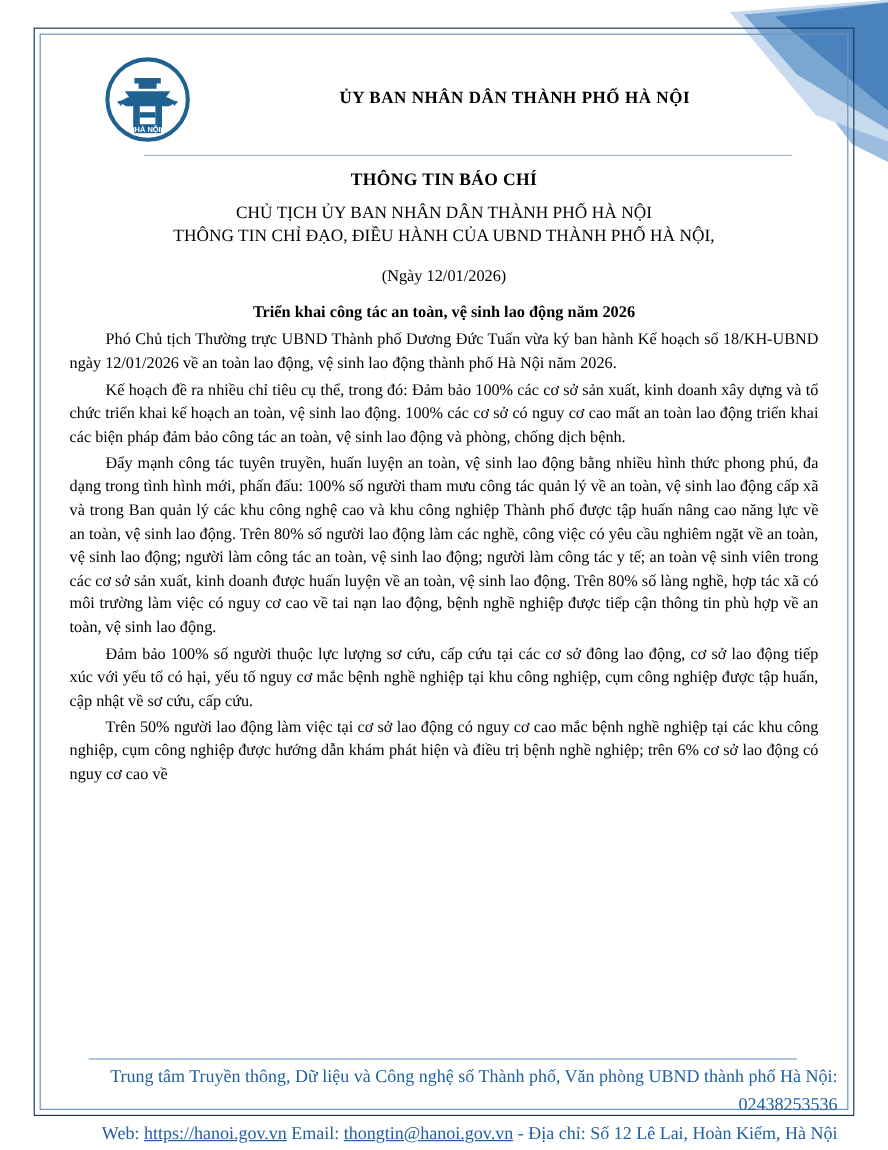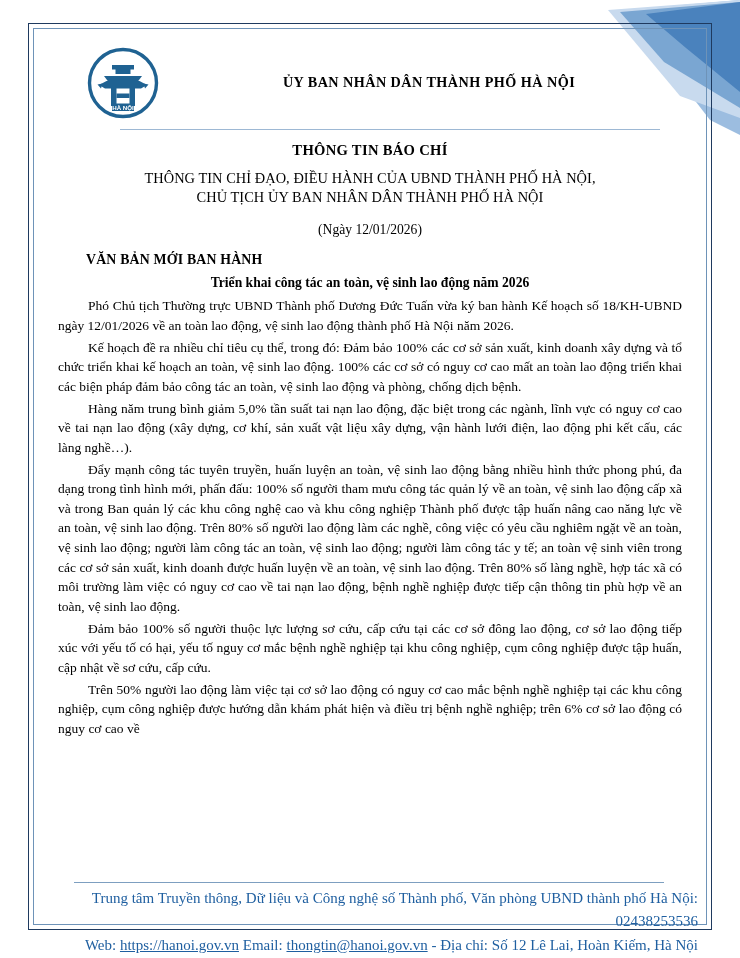--- a/index.html
+++ b/index.html
@@ -216,32 +216,30 @@
           <rect x="26" y="57.5" width="22" height="7.5" fill="#1f6292"></rect>
           <text x="37" y="63.6" text-anchor="middle" font-family="'Liberation Sans', sans-serif" font-size="6.2" font-weight="bold" fill="#ffffff">HÀ NỘI</text>
         </svg>
       </div>
       <div class="org-title">ỦY BAN NHÂN DÂN THÀNH PHỐ HÀ NỘI</div>
       <div class="rule-top"></div>
     </div>
 
     <div class="doc-head">
       <div class="h1">THÔNG TIN BÁO CHÍ</div>
+      <div class="h2">CHỦ TỊCH ỦY BAN NHÂN DÂN THÀNH PHỐ HÀ NỘI</div>
       <div class="h2">THÔNG TIN CHỈ ĐẠO, ĐIỀU HÀNH CỦA UBND THÀNH PHỐ HÀ NỘI,</div>
-      <div class="h2">CHỦ TỊCH ỦY BAN NHÂN DÂN THÀNH PHỐ HÀ NỘI</div>
       <div class="date">(Ngày 12/01/2026)</div>
     </div>
 
     <div class="body-wrap">
-      <div class="sec-title">VĂN BẢN MỚI BAN HÀNH</div>
       <div class="sec-sub">Triển khai công tác an toàn, vệ sinh lao động năm 2026</div>
 
       <p class="para">Phó Chủ tịch Thường trực UBND Thành phố Dương Đức Tuấn vừa ký ban hành Kế hoạch số 18/KH-UBND ngày 12/01/2026 về an toàn lao động, vệ sinh lao động thành phố Hà Nội năm 2026.</p>
       <p class="para">Kế hoạch đề ra nhiều chỉ tiêu cụ thể, trong đó: Đảm bảo 100% các cơ sở sản xuất, kinh doanh xây dựng và tổ chức triển khai kế hoạch an toàn, vệ sinh lao động. 100% các cơ sở có nguy cơ cao mất an toàn lao động triển khai các biện pháp đảm bảo công tác an toàn, vệ sinh lao động và phòng, chống dịch bệnh.</p>
-      <p class="para">Hàng năm trung bình giảm 5,0% tần suất tai nạn lao động, đặc biệt trong các ngành, lĩnh vực có nguy cơ cao về tai nạn lao động (xây dựng, cơ khí, sản xuất vật liệu xây dựng, vận hành lưới điện, lao động phi kết cấu, các làng nghề…).</p>
       <p class="para">Đẩy mạnh công tác tuyên truyền, huấn luyện an toàn, vệ sinh lao động bằng nhiều hình thức phong phú, đa dạng trong tình hình mới, phấn đấu: 100% số người tham mưu công tác quản lý về an toàn, vệ sinh lao động cấp xã và trong Ban quản lý các khu công nghệ cao và khu công nghiệp Thành phố được tập huấn nâng cao năng lực về an toàn, vệ sinh lao động. Trên 80% số người lao động làm các nghề, công việc có yêu cầu nghiêm ngặt về an toàn, vệ sinh lao động; người làm công tác an toàn, vệ sinh lao động; người làm công tác y tế; an toàn vệ sinh viên trong các cơ sở sản xuất, kinh doanh được huấn luyện về an toàn, vệ sinh lao động. Trên 80% số làng nghề, hợp tác xã có môi trường làm việc có nguy cơ cao về tai nạn lao động, bệnh nghề nghiệp được tiếp cận thông tin phù hợp về an toàn, vệ sinh lao động.</p>
       <p class="para">Đảm bảo 100% số người thuộc lực lượng sơ cứu, cấp cứu tại các cơ sở đông lao động, cơ sở lao động tiếp xúc với yếu tố có hại, yếu tố nguy cơ mắc bệnh nghề nghiệp tại khu công nghiệp, cụm công nghiệp được tập huấn, cập nhật về sơ cứu, cấp cứu.</p>
       <p class="para">Trên 50% người lao động làm việc tại cơ sở lao động có nguy cơ cao mắc bệnh nghề nghiệp tại các khu công nghiệp, cụm công nghiệp được hướng dẫn khám phát hiện và điều trị bệnh nghề nghiệp; trên 6% cơ sở lao động có nguy cơ cao về</p>
     </div>
 
     <div class="rule-bottom"></div>
     <div class="footer">
       <div class="line1">Trung tâm Truyền thông, Dữ liệu và Công nghệ số Thành phố, Văn phòng UBND thành phố Hà Nội: 02438253536</div>
       <div class="line2">
         <span>Web:</span>

